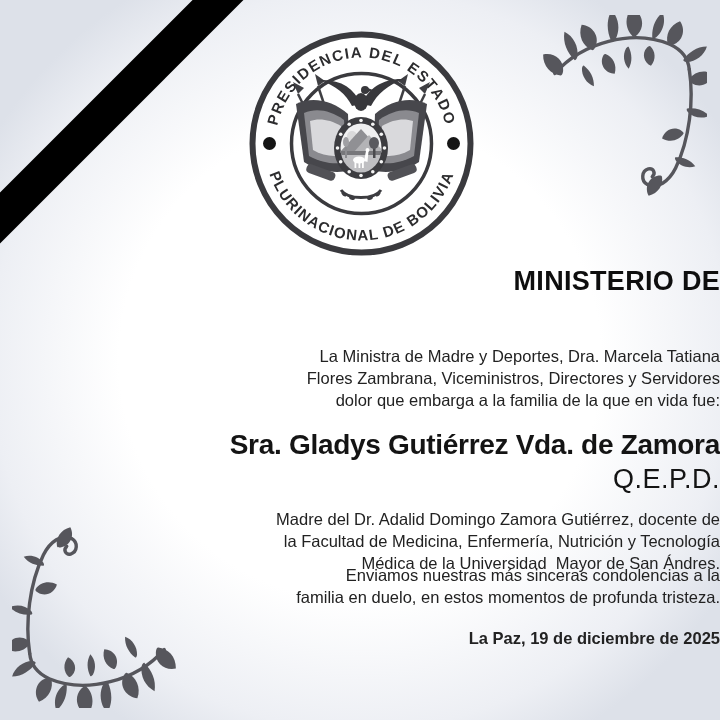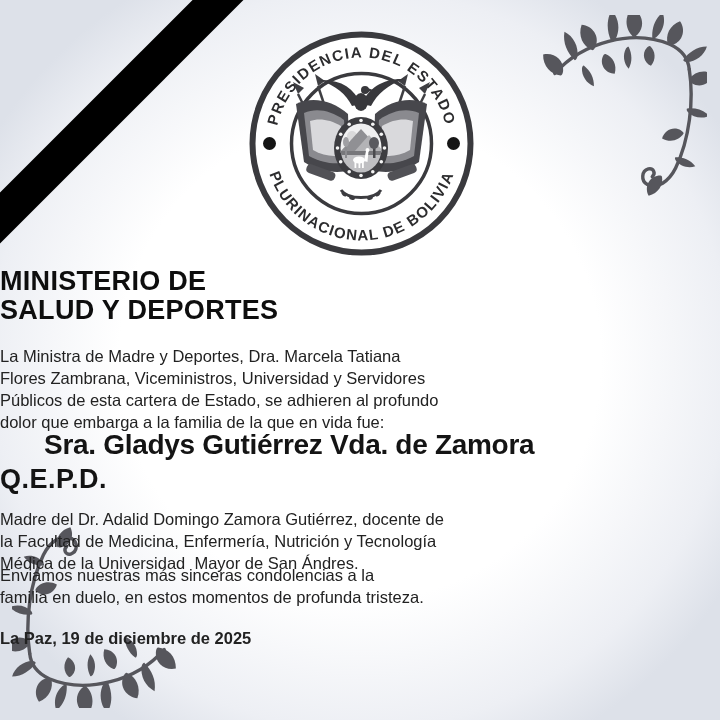--- a/index.html
+++ b/index.html
@@ -17,27 +17,27 @@
     background:#000;transform:rotate(-45deg);
   }
   
   .ornament{position:absolute;width:166px;height:190px;}
   .ornament.tr{right:13px;top:15px;}
   .ornament.bl{left:12px;top:518px;transform:rotate(180deg);}
   
   .seal{position:absolute;left:248px;top:30px;width:227px;height:227px;}
   .seal text{font-family:"Liberation Sans","DejaVu Sans",sans-serif;font-weight:bold;}
   
-  .tblock{position:absolute;left:0;right:0;text-align:left;color:#1f1f1f;}
+  .tblock{position:absolute;left:0;right:0;text-align:right;color:#1f1f1f;}
   .tl{white-space:pre;}
   .ministry{top:267px;font-size:27px;line-height:29px;font-weight:bold;color:#0e0e0e;letter-spacing:.3px;}
   .body{font-size:16.5px;line-height:22px;color:#222;}
   .intro{top:345px;}
   .name{top:428px;font-size:28px;line-height:34px;font-weight:bold;color:#141414;letter-spacing:-.3px;padding-left:44px;}
-  .qepd{top:464px;font-size:27px;line-height:30px;font-weight:bold;color:#141414;letter-spacing:.5px;}
+  .qepd{top:464px;font-size:27px;line-height:30px;font-weight:normal;color:#141414;letter-spacing:.5px;}
   .tribute{top:508px;}
   .condolence{top:564px;}
   .dateline{top:629px;font-size:16.5px;color:#222;font-weight:bold;}
 </style>
 </head>
 <body>
 
 <div class="card">
 
   <div class="ribbon"></div>
@@ -180,27 +180,25 @@
         <ellipse cx="96" cy="164" rx="3" ry="1.8" transform="rotate(40 96 164)"></ellipse>
         <ellipse cx="104" cy="168" rx="3" ry="1.8" transform="rotate(20 104 168)"></ellipse>
         <ellipse cx="122" cy="168" rx="3" ry="1.8" transform="rotate(-20 122 168)"></ellipse>
         <ellipse cx="130" cy="164" rx="3" ry="1.8" transform="rotate(-40 130 164)"></ellipse>
       </g>
     </g>
   </svg>
 
   <div class="tblock ministry">
     <div class="tl">MINISTERIO DE</div>
-    <div class="tl">SALUD Y DEPORTES</div>
   </div>
 
   <div class="tblock body intro">
     <div class="tl">La Ministra de Madre y Deportes, Dra. Marcela Tatiana</div>
-    <div class="tl">Flores Zambrana, Viceministros, Universidad y Servidores</div>
-    <div class="tl">Públicos de esta cartera de Estado, se adhieren al profundo</div>
+    <div class="tl">Flores Zambrana, Viceministros, Directores y Servidores</div>
     <div class="tl">dolor que embarga a la familia de la que en vida fue:</div>
   </div>
 
   <div class="tblock name">Sra. Gladys Gutiérrez Vda. de Zamora</div>
   <div class="tblock qepd">Q.E.P.D.</div>
 
   <div class="tblock body tribute">
     <div class="tl">Madre del Dr. Adalid Domingo Zamora Gutiérrez, docente de</div>
     <div class="tl">la Facultad de Medicina, Enfermería, Nutrición y Tecnología</div>
     <div class="tl">Médica de la Universidad  Mayor de San Ándres.</div>

